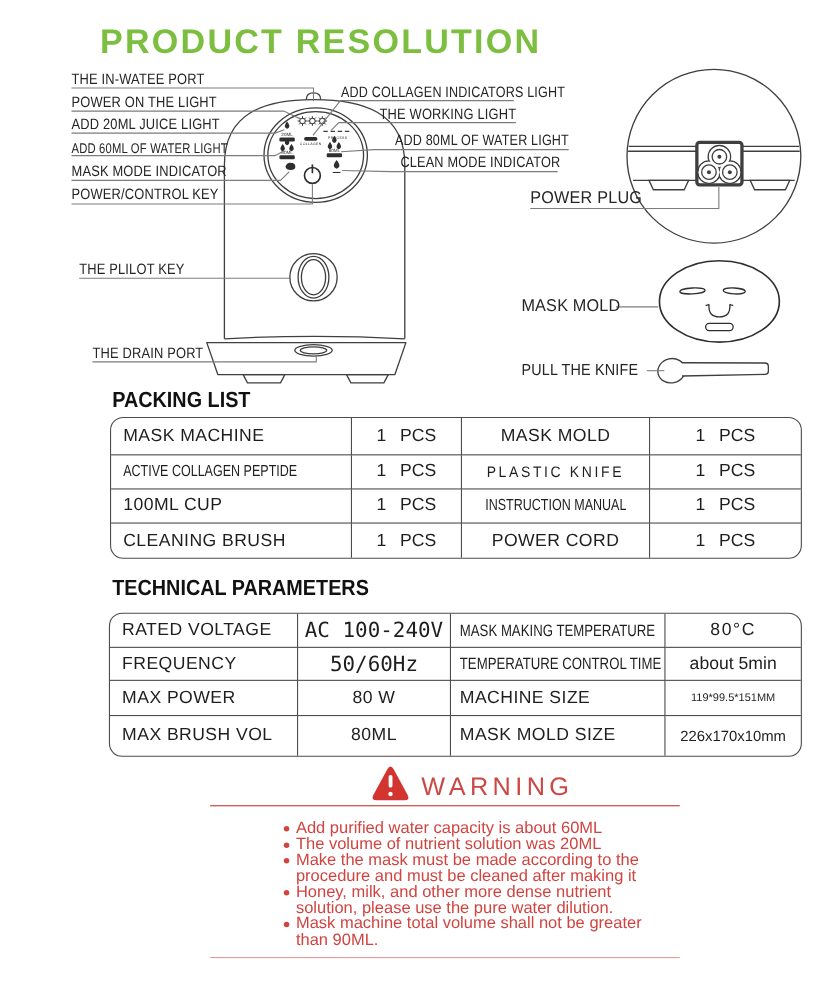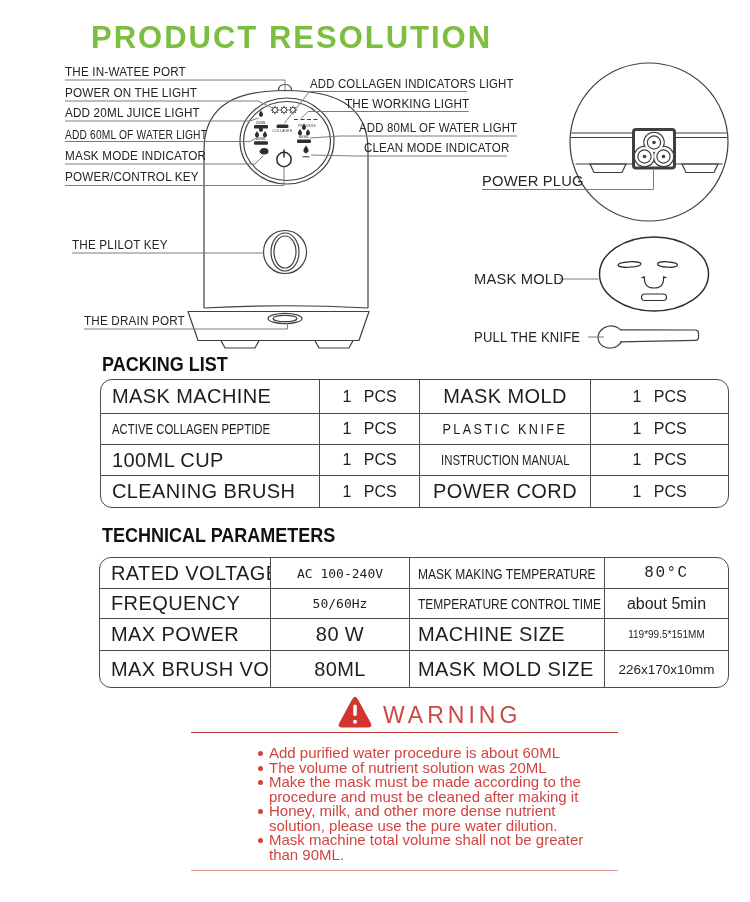--- a/index.html
+++ b/index.html
@@ -20,30 +20,30 @@
            display:flex;align-items:center;overflow:hidden;}
   .tbl>div:nth-child(4n){border-right:none;}
   .tbl>div:nth-last-child(-n+4){border-bottom:none;}
   #packing-table{left:63px;top:379px;width:627px;height:127px;
       grid-template-columns:219px 100px 171px 137px;grid-template-rows:34px 31px 31px 31px;}
   #tech-table{left:62px;top:557px;width:628px;height:129px;
       grid-template-columns:171px 139px 195px 123px;grid-template-rows:31px 30px 32px 36px;}
   .cl{padding-left:11px;}
   .cc{justify-content:center;}
   .cell span{display:inline-block;white-space:nowrap;}
-  .t16{font-size:20px;letter-spacing:.4px;}
+  .t16{font-size:16px;letter-spacing:.4px;}
   .t15{font-size:16px;}
   .qty{font-size:16px;word-spacing:8px;}
   .narrow{font-size:14.6px;transform:scaleX(.78);transform-origin:left center;}
   .narrowc{font-size:14.6px;transform:scaleX(.78);transform-origin:center center;}
   .spaced{font-size:13.8px;letter-spacing:2.6px;transform:scaleX(.92);transform-origin:center center;}
   .small1{font-size:10px;}
   .small2{font-size:13.5px;}
-  .deg{font-size:16px;letter-spacing:1.5px;font-family:Liberation Mono, monospace;}
-  .monoish{font-family:"DejaVu Sans Mono", monospace;font-size:13px;}
+  .deg{font-size:16px;letter-spacing:1.5px;}
+  .monoish{font-family:"DejaVu Sans Mono", monospace;font-size:19px;}
   #warn-head{left:346px;top:702px;font-size:23px;letter-spacing:4px;color:#cc4943;white-space:nowrap;}
   .redline{position:absolute;left:154px;width:427px;height:0;}
   #redline-top{top:732px;border-top:1.6px solid #bf3934;}
   #redline-bottom{top:870px;border-top:1.4px solid #e49a97;}
   #warn-list{position:absolute;left:221px;top:746px;width:335px;color:#d04440;
              font-size:15px;line-height:14.5px;}
   .warn-item{position:relative;padding-left:11px;}
   .warn-item::before{content:"";position:absolute;left:0;top:5px;width:5px;height:5px;
              border-radius:50%;background:#d04440;}
 </style>
@@ -294,21 +294,21 @@
         <span class="t16">MASK MOLD SIZE</span>
       </div>
     <div class="cell cc">
         <span class="small2">226x170x10mm</span>
       </div>
   </div>
 
   <div id="warn-head" class="abs">WARNING</div>
   <div id="redline-top" class="redline"></div>
   <div id="warn-list">
-    <div class="warn-item">Add purified water procedure is about 60ML</div>
+    <div class="warn-item">Add purified water capacity is about 60ML</div>
     <div class="warn-item">The volume of nutrient solution was 20ML</div>
     <div class="warn-item">Make the mask must be made according to the procedure and must be cleaned after making it</div>
     <div class="warn-item">Honey, milk, and other more dense nutrient solution, please use the pure water dilution.</div>
     <div class="warn-item">Mask machine total volume shall not be greater than 90ML.</div>
   </div>
   <div id="redline-bottom" class="redline"></div>
 
 </div>
 
 </body></html>

